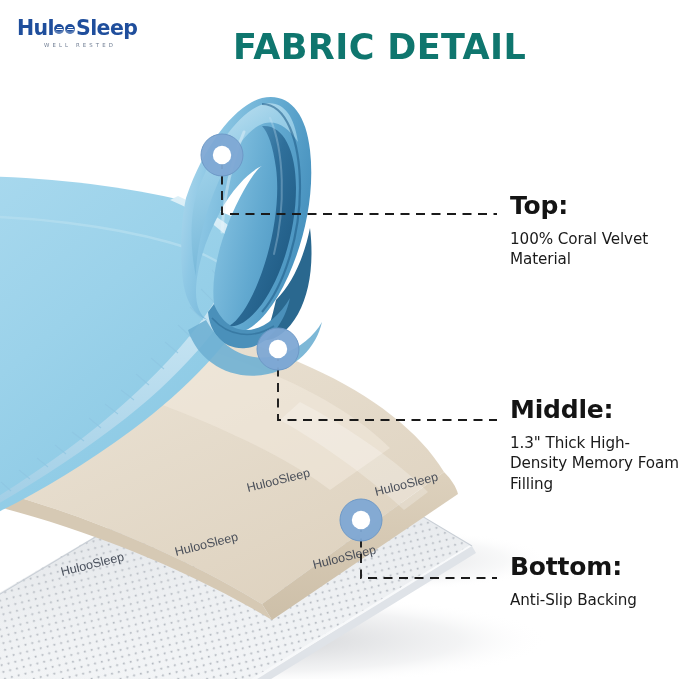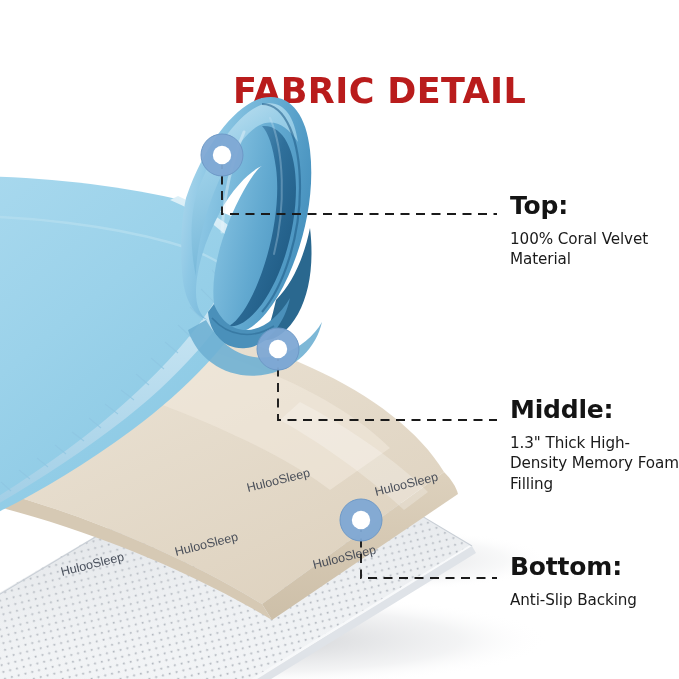--- a/index.html
+++ b/index.html
@@ -68,23 +68,22 @@
   }
 
   
   #title {
     position: absolute;
     left: 233px; top: 27px;
     font-family: "DejaVu Sans", sans-serif;
     font-weight: 700;
     font-size: 35px;
     letter-spacing: 0.4px;
-    color: #b91c1c;
+    color: #0f766e;
     white-space: nowrap;
-    margin-top: 44px;
   }
 
   
   #art {
     position: absolute;
     left: 0; top: 0;
     width: 679px; height: 679px;
     pointer-events: none;
   }
 
@@ -108,20 +107,31 @@
   }
   #callout-top    { left: 510px; top: 192px; }
   #callout-middle { left: 510px; top: 396px; }
   #callout-bottom { left: 510px; top: 553px; }
 </style>
 </head>
 <body>
 
 <div id="page">
 
+  <div id="logo">
+    <div id="logo-word">
+      <span>Hul</span>
+      <span class="logo-eyes">
+        <span class="eye"></span>
+          <span class="eye"></span>
+      </span>
+      <span>Sleep</span>
+    </div>
+    <div id="logo-tagline">WELL RESTED</div>
+  </div>
 
   <div id="title">FABRIC DETAIL</div>
 
   <svg id="art" viewBox="0 0 679 679">
     <defs>
 
       <linearGradient id="gVelvetTop" x1="0" y1="0" x2="0.75" y2="1">
         <stop offset="0%" stop-color="#a9d9ee"></stop>
         <stop offset="42%" stop-color="#9bd2ea"></stop>
         <stop offset="100%" stop-color="#86c6e2"></stop>

